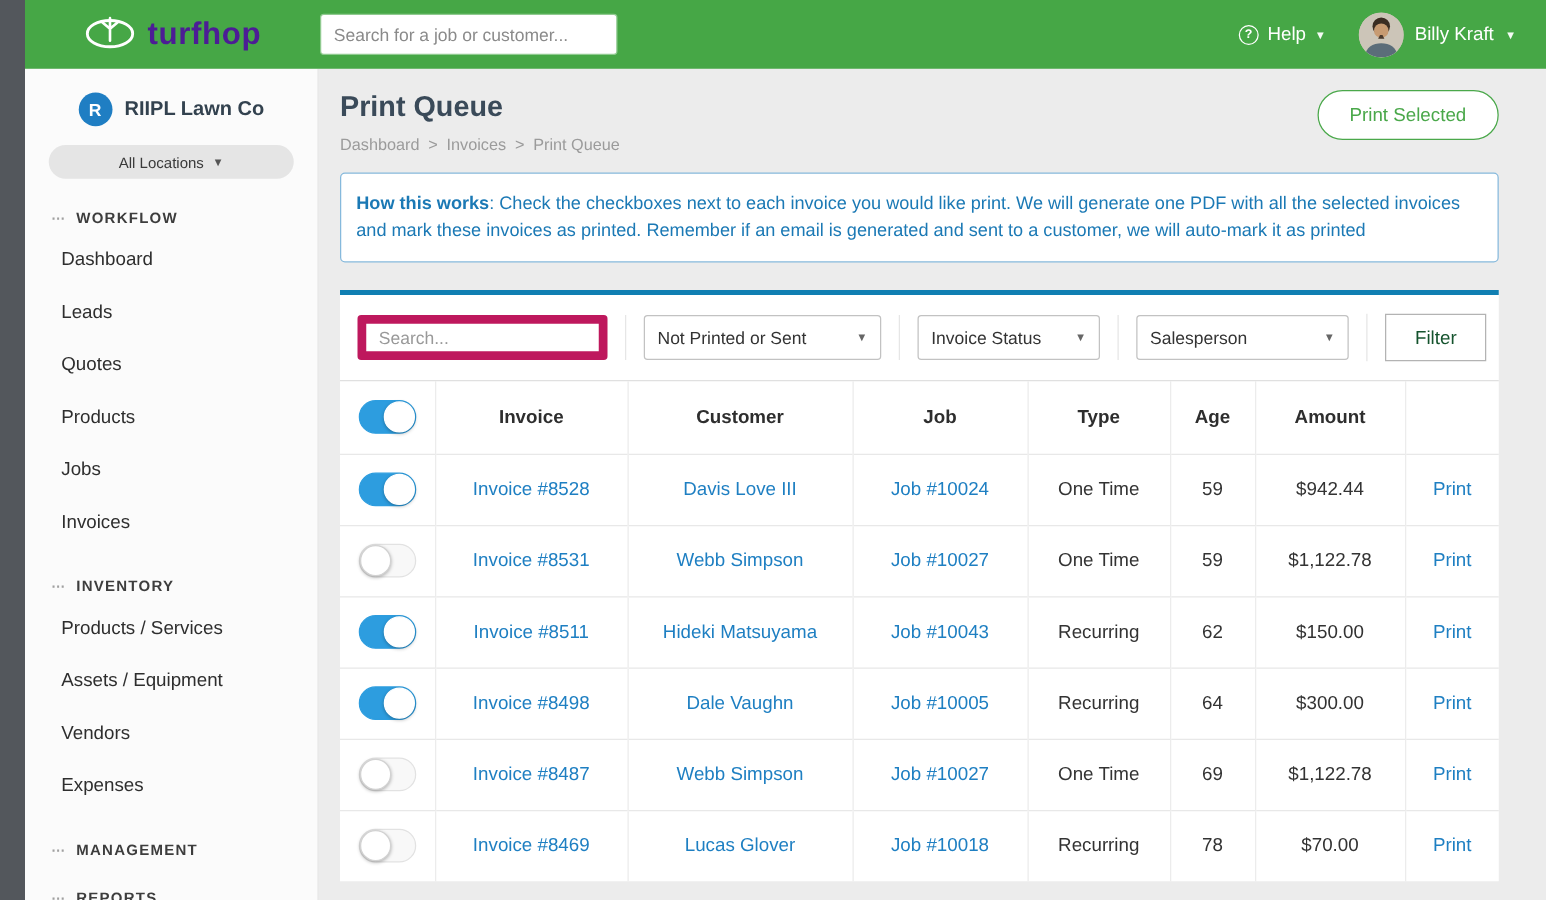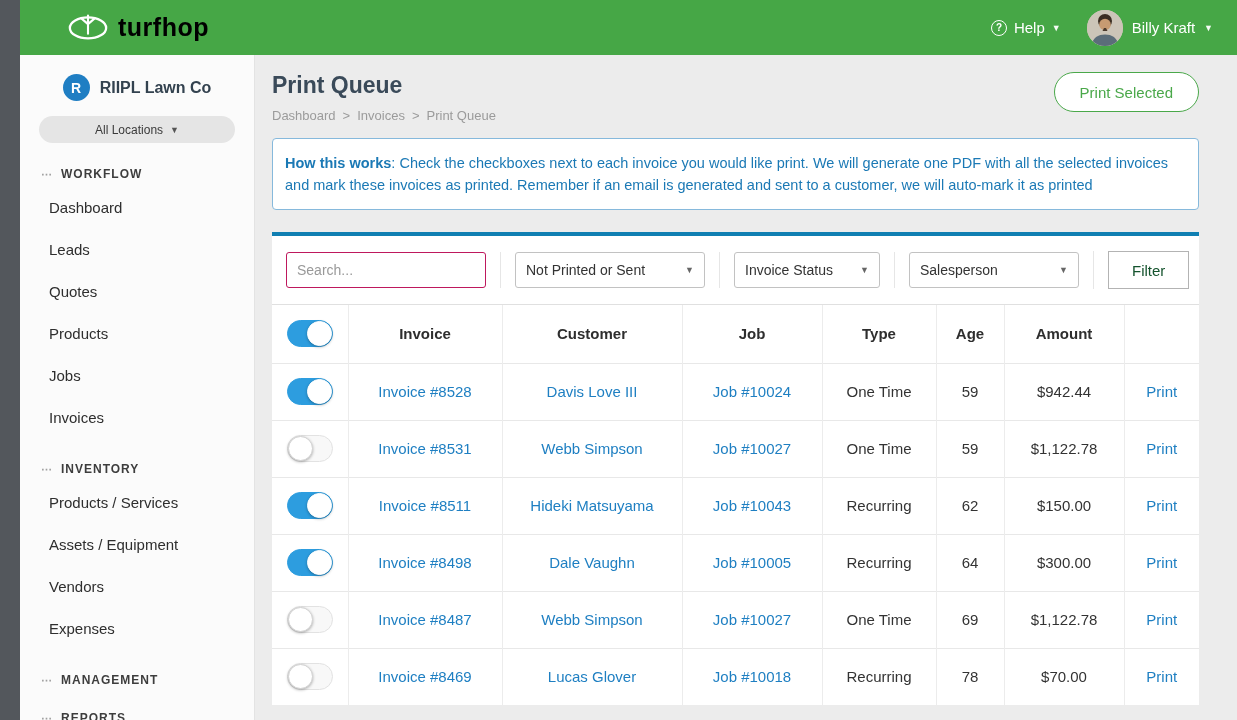--- a/index.html
+++ b/index.html
@@ -5,21 +5,21 @@
   * { margin:0; padding:0; box-sizing:border-box; }
   html,body { width:1237px; height:720px; overflow:hidden; }
   body { font-family:"Liberation Sans", sans-serif; position:relative; background:#ececec; }
 
   
   .left-strip { position:absolute; left:0; top:0; width:20px; height:720px; background:#53575c; }
 
   
   .topbar { position:absolute; left:20px; top:0; right:0; height:55px; background:#46a746; display:flex; align-items:center; z-index:5; }
   .brand { width:236px; display:flex; align-items:center; justify-content:center; gap:9px; }
-  .brand-name { color:#000000; font-size:25px; font-weight:700; letter-spacing:.5px; }
+  .brand-name { color:#4c1d95; font-size:25px; font-weight:700; letter-spacing:.5px; }
   .top-search { width:238px; height:33px; border:1px solid #8fca8f; border-radius:3px; padding:0 10px; font-size:14px; color:#444; outline:none; background:#fff; }
   .top-search::placeholder { color:#8a8a8a; }
   .top-right { margin-left:auto; display:flex; align-items:center; gap:26px; padding-right:24px; }
   .help-group { display:flex; align-items:center; gap:7px; color:#fff; font-size:15px; cursor:pointer; }
   .qmark { display:inline-flex; width:16px; height:16px; border:1.4px solid #fff; border-radius:50%; font-size:10px; align-items:center; justify-content:center; font-weight:700; }
   .caret-w { font-size:9px; color:rgba(255,255,255,.95); }
   .user-group { display:flex; align-items:center; gap:9px; color:#fff; font-size:15px; cursor:pointer; }
   .avatar { width:36px; height:36px; border-radius:50%; overflow:hidden; background:#ccc5b8; flex:none; }
 
   
@@ -43,21 +43,21 @@
   .crumb-sep { color:#9b9b9b; }
   .btn-print-selected { height:40px; padding:0 25px; border:1px solid #4aa84a; border-radius:20px; background:#fff; color:#4aa84a; font-size:15px; cursor:pointer; font-family:inherit; }
 
   .info-box { margin-top:15px; background:#fff; border:1px solid #86b9dc; border-radius:4px; padding:13px 12px; font-size:14.5px; line-height:22px; color:#1b79b5; }
   .info-title { font-weight:700; }
 
   .card { margin-top:22px; background:#fff; border-top:4px solid #107fb2; }
   .filter-row { display:flex; align-items:center; padding:15px 0; border-bottom:1px solid #e0e0e0; }
   .fgroup { padding:0 14px; display:flex; align-items:center; }
   .fgroup + .fgroup { border-left:1px solid #e6e6e6; }
-  .filter-search { width:200px; height:36px; border:1px solid #be185d; border-radius:3px; padding:0 10px; font-size:14px; color:#444; outline:none; font-family:inherit; }
+  .filter-search { width:200px; height:36px; border:7px solid #be185d; border-radius:3px; padding:0 10px; font-size:14px; color:#444; outline:none; font-family:inherit; }
   .filter-search::placeholder { color:#999; }
   .select-box { height:36px; border:1px solid #c2c2c2; border-radius:3px; display:flex; align-items:center; justify-content:space-between; padding:0 10px; font-size:14px; color:#333; cursor:pointer; background:#fff; }
   .sel-1 { width:190px; } .sel-2 { width:146px; } .sel-3 { width:170px; }
   .sel-caret { font-size:9px; color:#666; margin-left:12px; }
   .btn-filter { height:38px; padding:0 23px; border:1px solid #b3b3b3; border-radius:0; background:#fff; font-size:15px; color:#14532d; cursor:pointer; font-family:inherit; }
 
   table { width:100%; border-collapse:collapse; table-layout:fixed; }
   col.c-toggle{width:76px;} col.c-invoice{width:154px;} col.c-customer{width:180px;} col.c-job{width:140px;}
   col.c-type{width:114px;} col.c-age{width:68px;} col.c-amount{width:120px;} col.c-print{width:75px;}
   th, td { border-left:1px solid #ececec; padding:0 12px; text-align:center; font-size:15px; }
@@ -79,20 +79,21 @@
 <header class="topbar">
   <div class="brand">
     <span>
       <svg width="42" height="30" viewBox="0 0 44 30">
         <ellipse cx="22" cy="17" rx="19" ry="11" fill="none" stroke="#fff" stroke-width="2.4"></ellipse>
         <path d="M22 23 V13 M22 13 L15 7 M22 13 L22 4 M22 13 L29 7" fill="none" stroke="#fff" stroke-width="2.2" stroke-linecap="round"></path>
       </svg>
     </span>
     <span class="brand-name">turfhop</span>
   </div>
+  <input class="top-search" type="text" placeholder="Search for a job or customer..." style="">
   <div class="top-right">
     <div class="help-group">
       <span class="qmark">?</span>
       <span>Help</span>
       <span class="caret-w">▼</span>
     </div>
     <div class="user-group">
       <span class="avatar">
         <svg width="36" height="36" viewBox="0 0 36 36">
           <rect width="36" height="36" fill="#ccc5b8"></rect>

